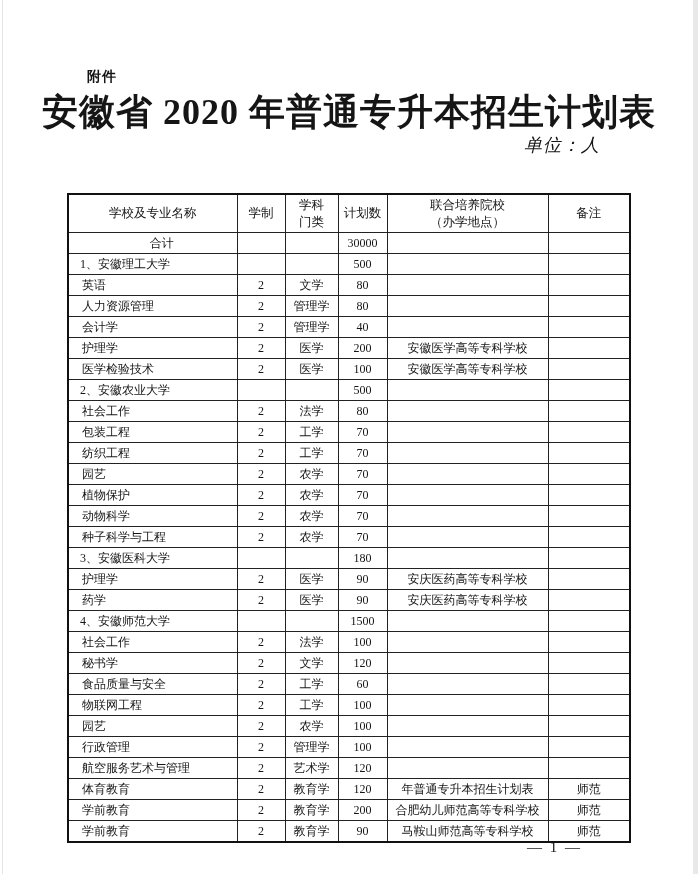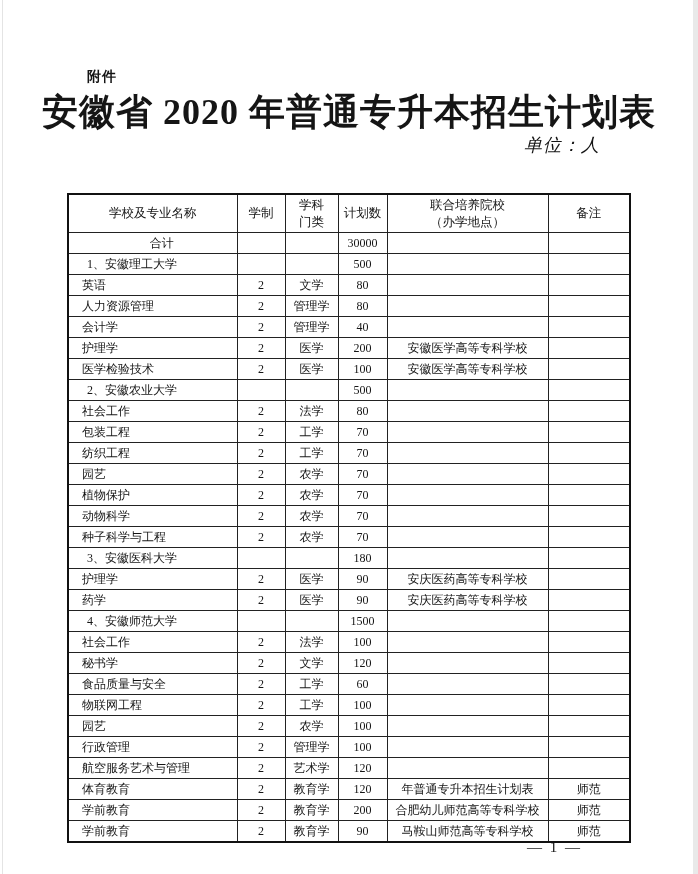--- a/index.html
+++ b/index.html
@@ -75,21 +75,21 @@
     white-space: pre-line;
     line-height: 1.3;
     font-size: 12.5px;
   }
   .plan-table td {
     height: 20px;
     line-height: 20px;
     text-align: center;
   }
   .plan-table td.c-name { text-align: left; padding-left: 13px; }
-  .plan-table td.c-name.school { padding-left: 18px; }
+  .plan-table td.c-name.school { padding-left: 11px; }
   .plan-table td.c-name.total { text-align: center; padding-left: 20px; }
   .page-number {
     position: absolute;
     right: 116px; top: 839px;
     font-size: 15px;
     letter-spacing: 2px;
     white-space: nowrap;
   }
 </style>
 </head>

